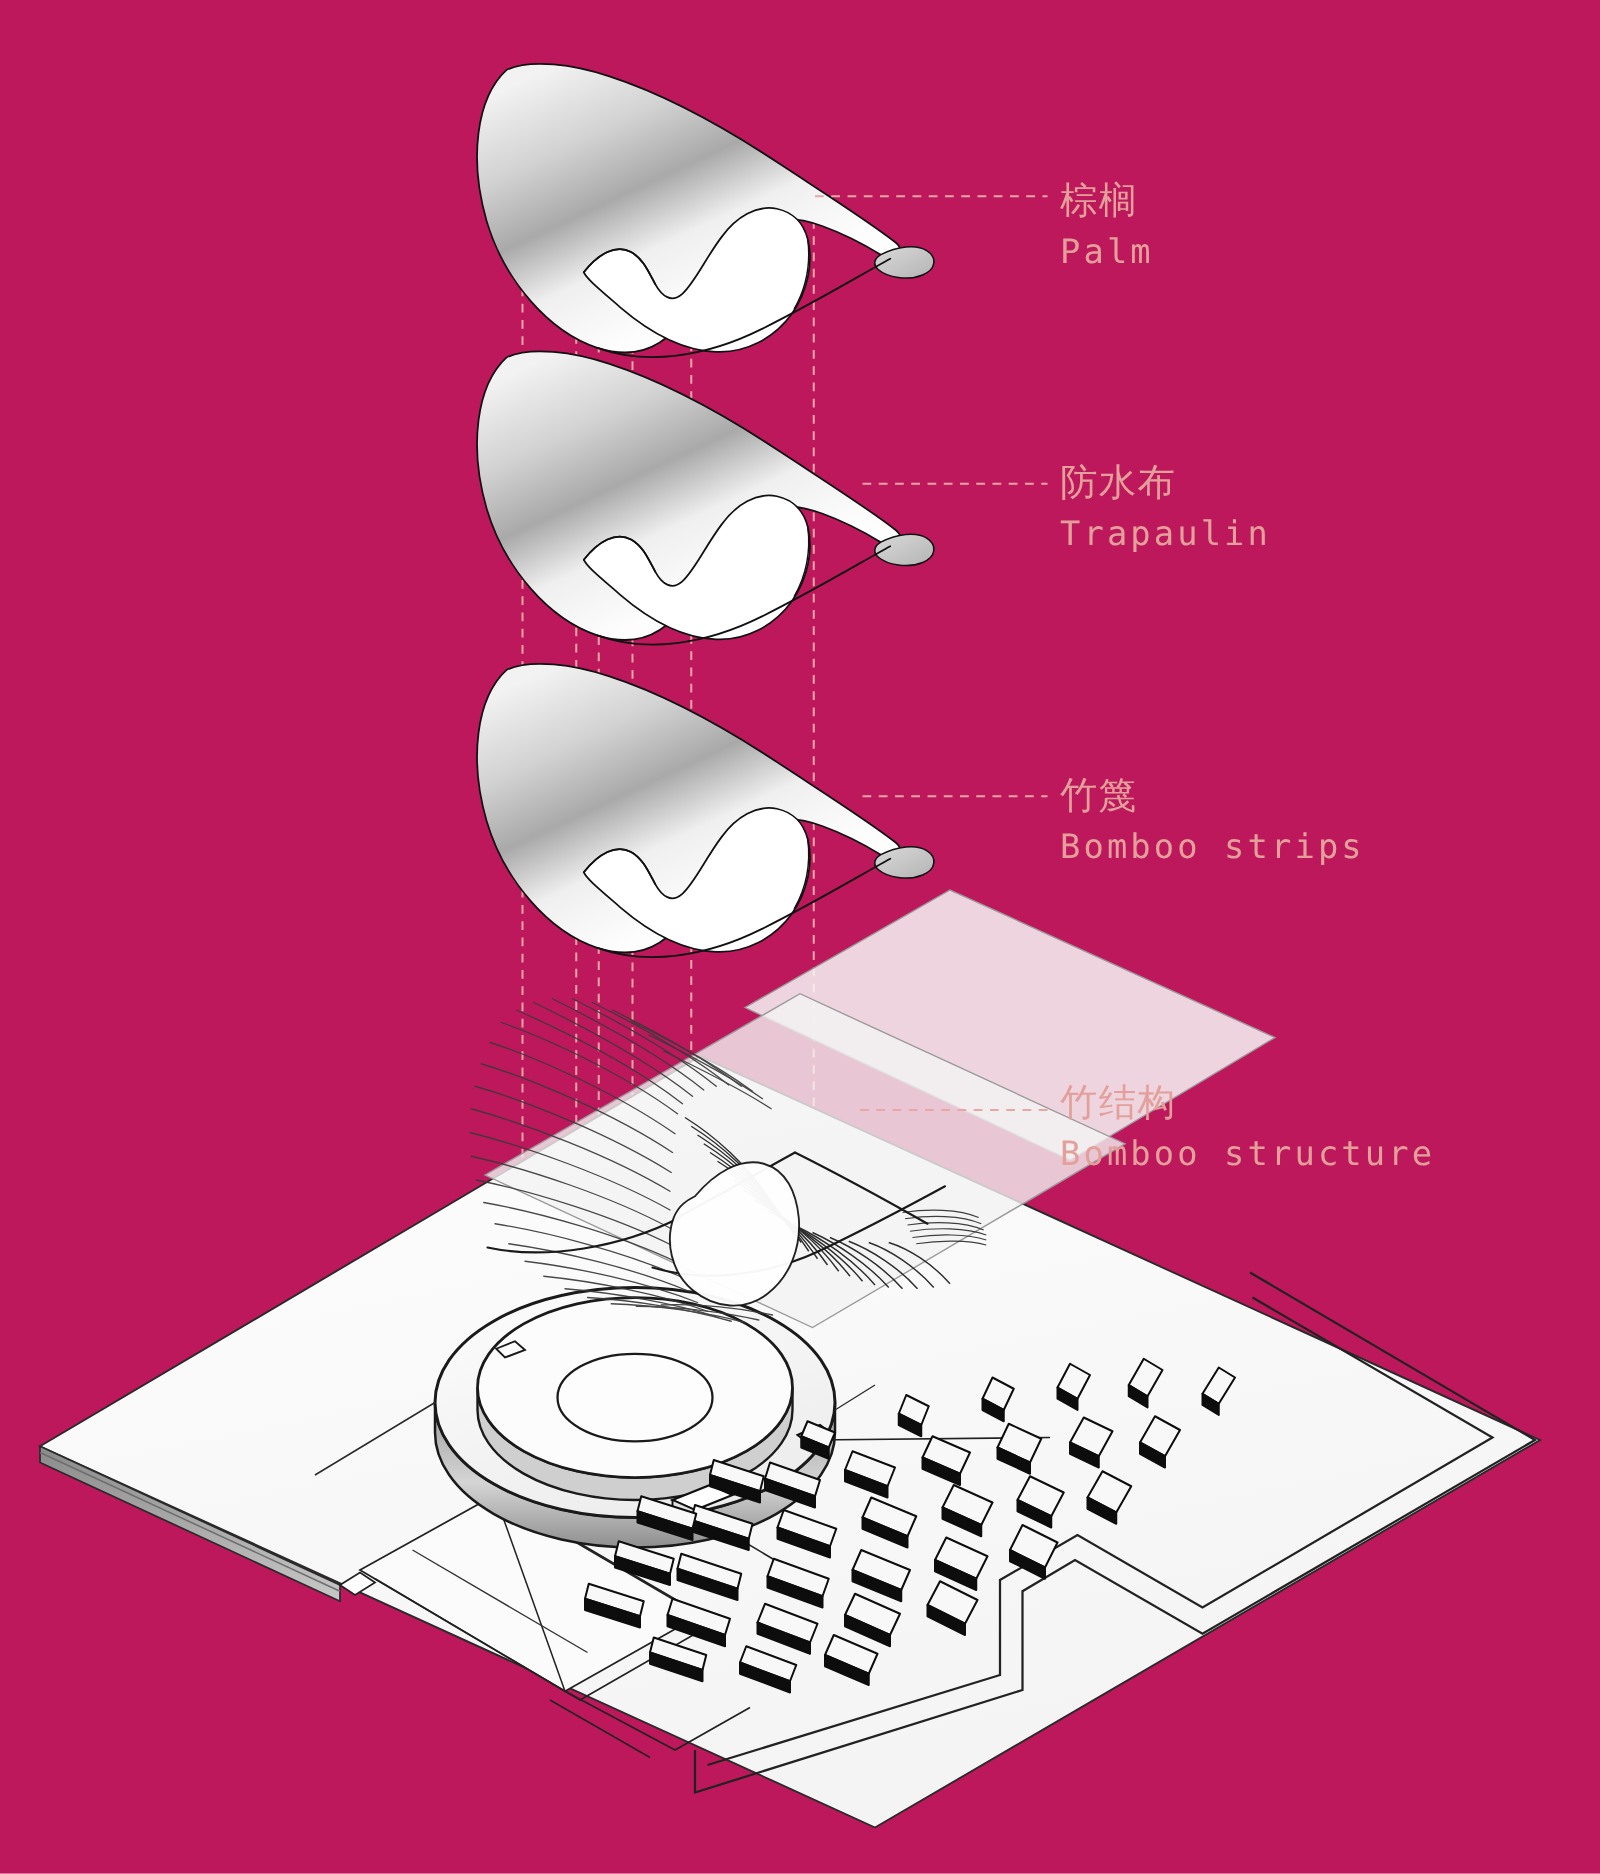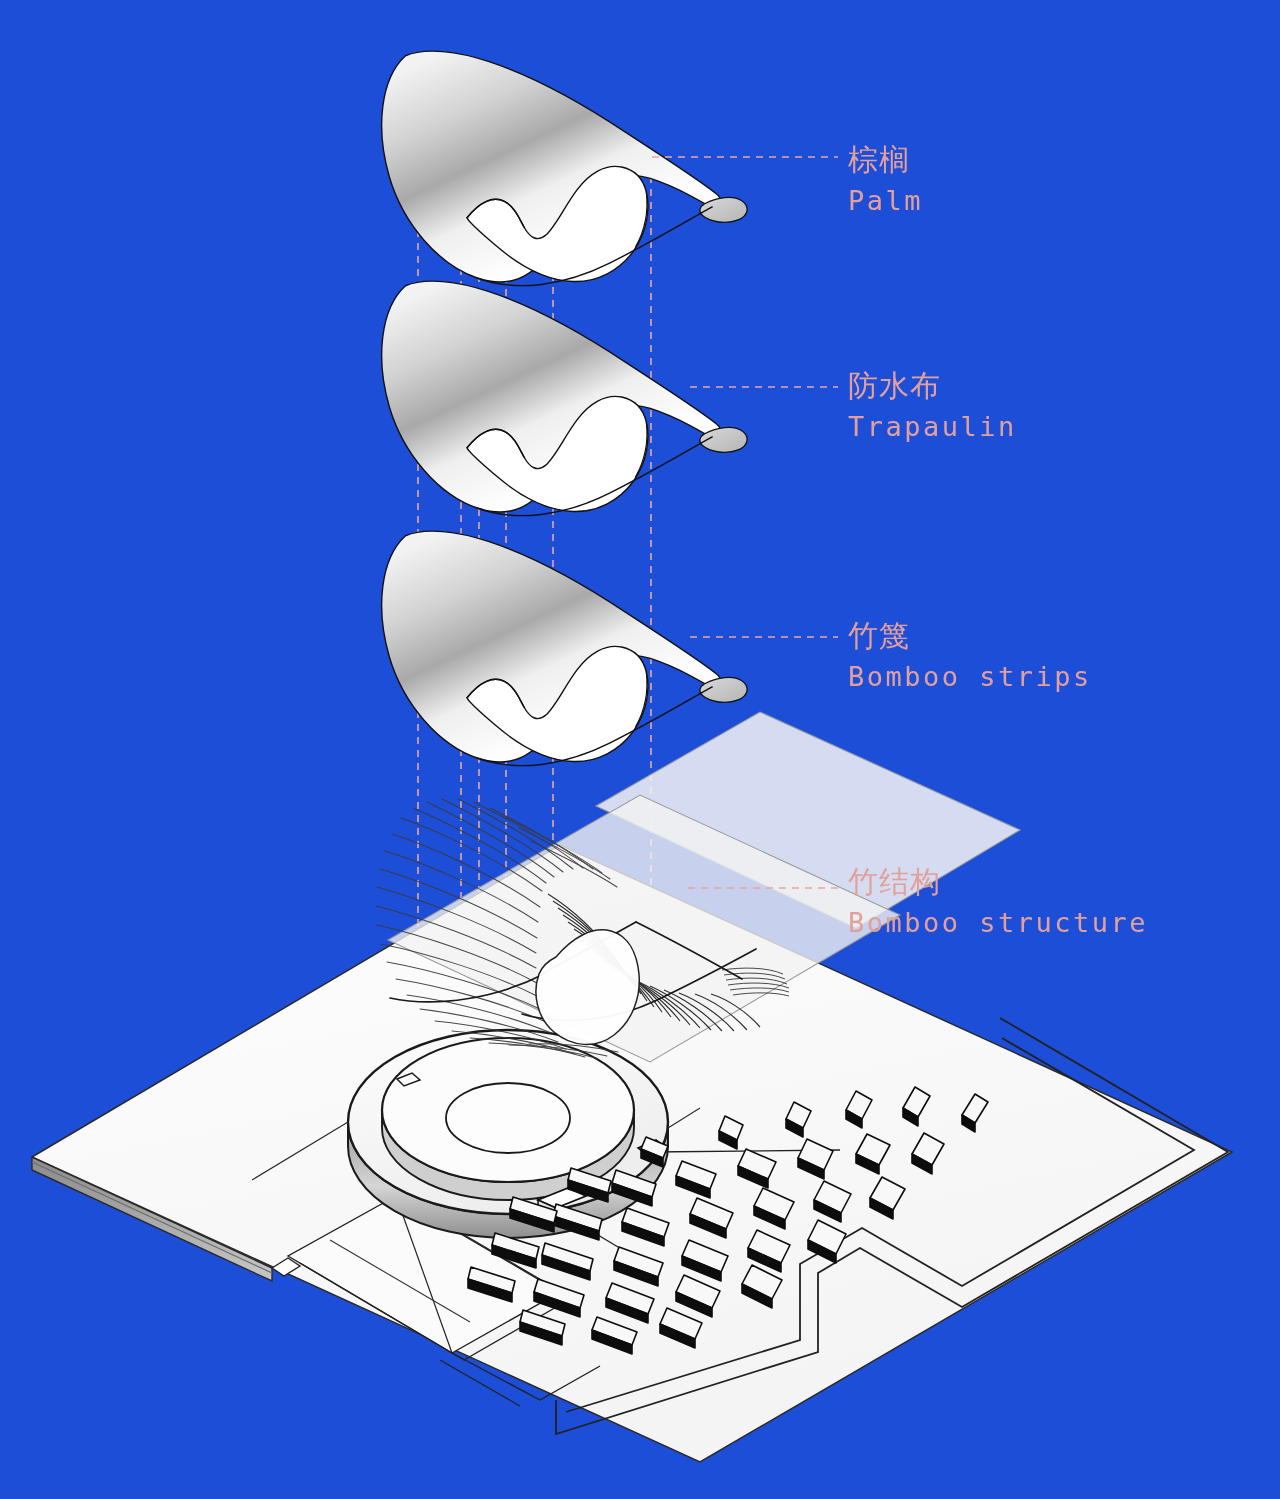--- a/index.html
+++ b/index.html
@@ -1,20 +1,20 @@
 <!DOCTYPE html>
 <html><head>
 <meta charset="utf-8">
 <style>
   html,body{margin:0;padding:0;background:#ffffff;}
   body{
     width:1280px;height:1499px;overflow:hidden;
     font-family:"DejaVu Sans","Liberation Sans",sans-serif;
   }
-  #stage{position:relative;width:1280px;height:1499px;background:#1d4ed8;}
+  #stage{position:relative;width:1280px;height:1499px;background:#be185d;}
   svg.sheet{position:absolute;top:0;left:0;width:1280px;height:1499px;}
   .lbl-cn{font-family:"DejaVu Sans","Liberation Sans",sans-serif;font-size:30px;letter-spacing:1px;}
   .lbl-en{font-family:"DejaVu Sans Mono","Liberation Mono",monospace;font-size:27px;letter-spacing:2.5px;}
 </style>
 </head>
 <body>
 
 <div id="stage">
 <svg class="sheet" viewBox="0 0 1280 1499" xmlns="http://www.w3.org/2000/svg">
 

